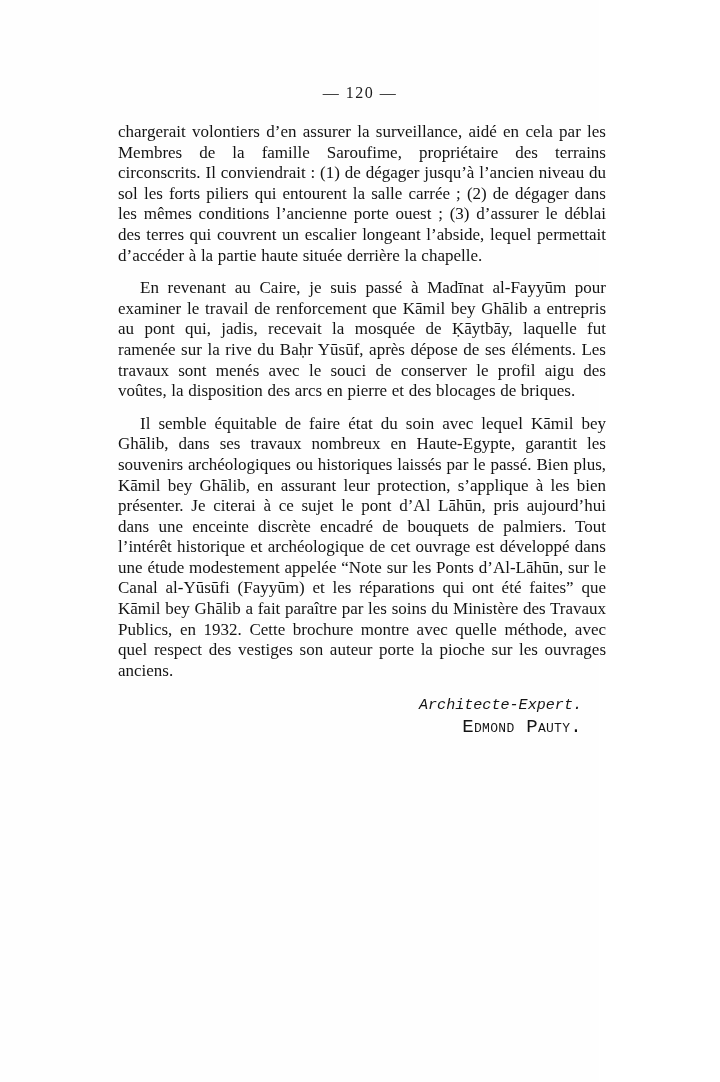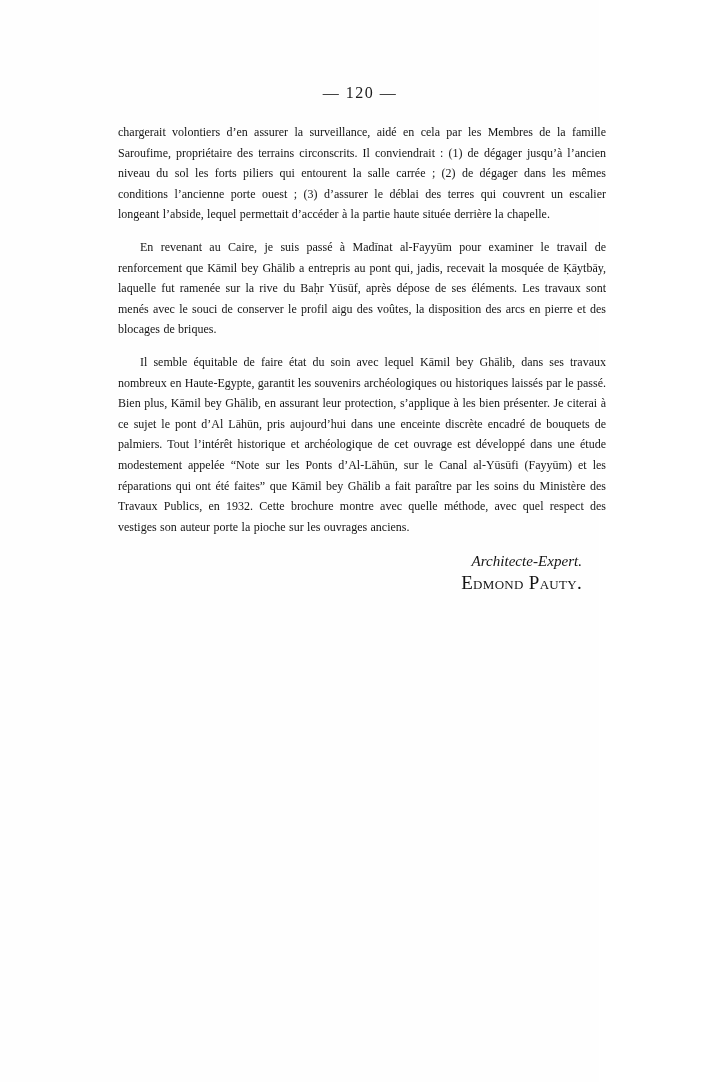--- a/index.html
+++ b/index.html
@@ -33,37 +33,38 @@
     color: #1a1a1a;
   }
   .content {
     position: absolute;
     top: 122px;
     left: 118px;
     width: 488px;
   }
   p.para {
     margin: 0 0 12px 0;
-    font-size: 12px;
+    font-size: 17px;
     line-height: 20.6px;
     text-align: justify;
     text-justify: inter-word;
     color: #141414;
     word-spacing: 0.4px;
   }
   p.para.first {
     text-indent: 0;
   }
   p.para.indent {
     text-indent: 22px;
   }
   .signature-block {
     margin-top: 14px;
     text-align: right;
     padding-right: 24px;
+    font-family: Liberation Mono, monospace;
   }
   .sig-role {
     font-style: italic;
     font-size: 15.1px;
     line-height: 21px;
     color: #141414;
   }
   .sig-name {
     font-size: 19px;
     line-height: 22px;

